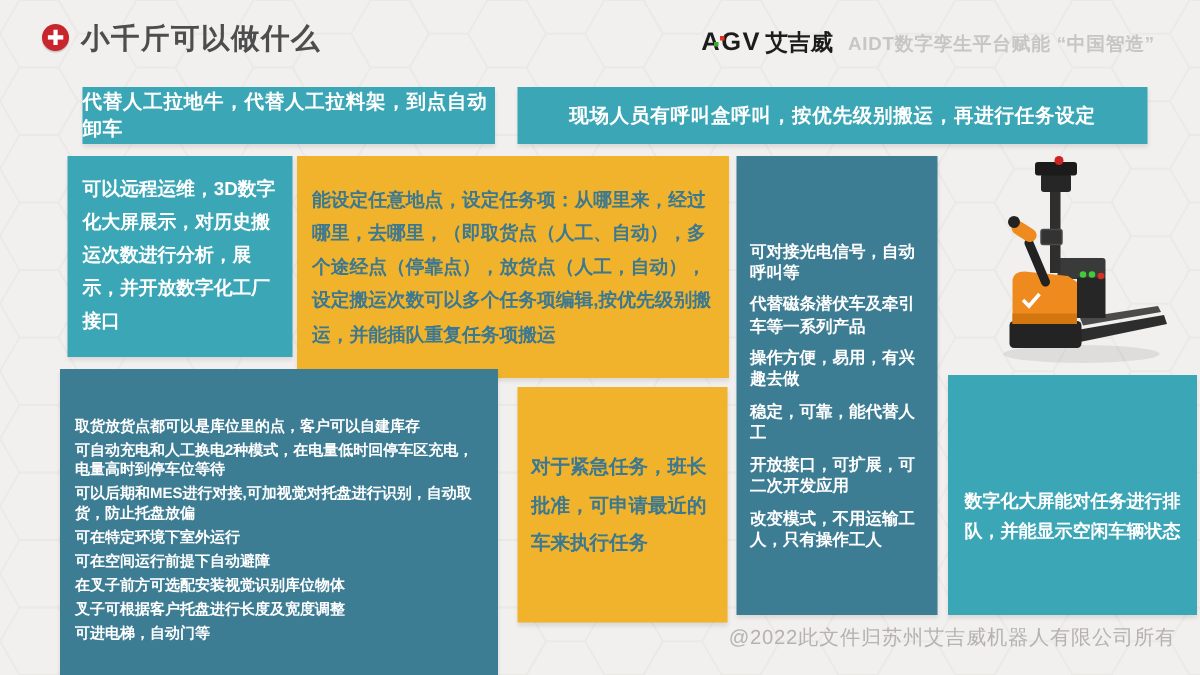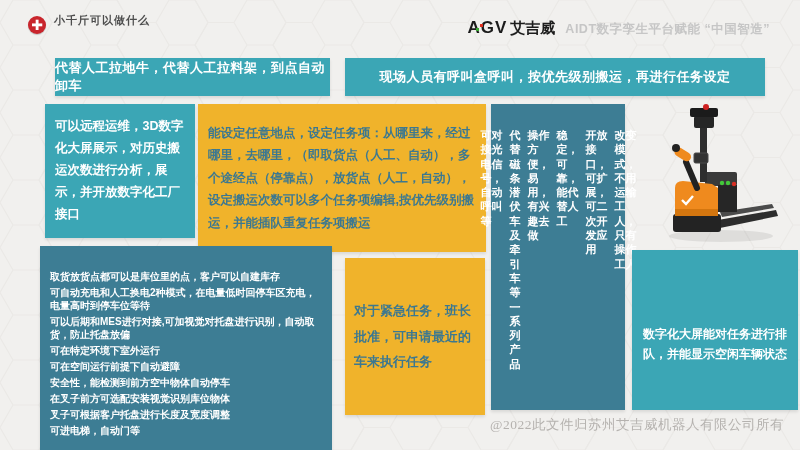--- a/index.html
+++ b/index.html
@@ -5,21 +5,21 @@
   html,body{margin:0;padding:0;}
   body{font-family:"Liberation Sans","DejaVu Sans",sans-serif;background:#d8d8d8;}
   .slide{position:relative;width:800px;height:450px;background:#f1f0ee;overflow:hidden;}
   .hexbg{position:absolute;left:0;top:0;z-index:0;}
   .layer{position:absolute;z-index:1;}
 
   
   .badge{position:absolute;left:28px;top:16px;width:18px;height:18px;border-radius:50%;
          background:#c9252c;color:#fff;font-weight:bold;font-size:14px;line-height:18px;
          text-align:center;box-shadow:0 1px 1px rgba(0,0,0,.2);}
-  .title{position:absolute;left:54px;top:13px;font-size:11px;font-weight:bold;color:#4d4d4d;letter-spacing:1px;}
+  .title{position:absolute;left:54px;top:13px;font-size:19px;font-weight:bold;color:#4d4d4d;letter-spacing:1px;}
   .logo{position:absolute;right:30px;top:18px;display:flex;align-items:baseline;white-space:nowrap;}
   .logo .agv{position:relative;font-size:17px;font-weight:800;color:#1c1c1c;letter-spacing:1px;}
   .logo .agv .sq{position:absolute;width:3px;height:3px;}
   .logo .agv .sq.g{left:8px;top:10px;background:#3aa832;}
   .logo .agv .sq.r{left:12px;top:6px;background:#e03020;}
   .logo .cn{font-size:15px;font-weight:800;color:#1c1c1c;margin-left:3px;font-family:Liberation Serif, serif;}
   .logo .tag{font-size:12.5px;font-weight:bold;color:#c6c6c6;margin-left:10px;letter-spacing:.5px;}
 
   
   .bx{position:absolute;z-index:1;box-shadow:0 2px 3px rgba(0,0,0,.10);box-sizing:border-box;justify-content:flex-end;}
@@ -28,31 +28,31 @@
   .yellow{background:#f0b32b;color:#3c7890;}
 
   .bar{display:flex;align-items:center;justify-content:center;font-weight:bold;font-size:13px;letter-spacing:.5px;}
   #bar-left{left:55px;top:58px;width:275px;height:38px;}
   #bar-right{left:345px;top:58px;width:420px;height:38px;}
 
   #box-remote{left:45px;top:104px;width:150px;height:134px;display:flex;align-items:center;
               padding:8px 10px;font-size:12.5px;font-weight:bold;line-height:1.75;}
   #box-task{left:198px;top:104px;width:288px;height:148px;display:flex;align-items:center;
             padding:6px 10px;font-size:12.5px;font-weight:bold;line-height:1.8;}
-  #box-features{left:491px;top:104px;width:134px;height:306px;display:flex;flex-direction:row;
+  #box-features{left:491px;top:104px;width:134px;height:306px;display:flex;flex-direction:column;
                 justify-content:center;gap:7px;padding:24px 8px 10px 9px;font-size:11px;font-weight:bold;line-height:1.3;}
   #box-capabilities{left:40px;top:246px;width:292px;height:214px;display:flex;flex-direction:column;
                     justify-content:center;gap:3px;padding:8px 10px;font-size:10px;font-weight:bold;line-height:1.3;}
   #box-urgent{left:345px;top:258px;width:140px;height:157px;display:flex;align-items:center;
               padding:0 9px;font-size:13px;font-weight:bold;line-height:1.95;}
   #box-dashboard{left:632px;top:250px;width:166px;height:160px;display:flex;align-items:center;
                  padding:28px 10px 0 11px;font-size:12px;font-weight:bold;line-height:1.7;}
 
   .forklift{position:absolute;left:626px;top:96px;z-index:1;}
-  .copyright{position:absolute;right:16px;top:416px;z-index:1;font-size:13.5px;color:#b5b2af;letter-spacing:.5px;font-family:Liberation Serif, serif;}
+  .copyright{position:absolute;right:16px;top:416px;z-index:1;font-size:13.5px;color:#b5b2af;letter-spacing:.5px;}
 </style>
 </head>
 <body>
 
 <div class="slide">
 
   <svg class="hexbg" width="800" height="450">
     <defs>
       <pattern id="hx" width="78" height="45" patternUnits="userSpaceOnUse">
         <g fill="none" stroke="#e7e5e2" stroke-width="1.2">
@@ -124,21 +124,20 @@
     <rect x="48" y="54" width="18" height="9" rx="4.5" transform="rotate(32 57 58)" fill="#ef8a1e"></rect>
     <circle cx="50" cy="52" r="4" fill="#222222"></circle>
   </svg>
 
   <div id="box-capabilities" class="bx steel">
     <div>取货放货点都可以是库位里的点，客户可以自建库存</div>
     <div>可自动充电和人工换电2种模式，在电量低时回停车区充电，电量高时到停车位等待</div>
     <div>可以后期和MES进行对接,可加视觉对托盘进行识别，自动取货，防止托盘放偏</div>
     <div>可在特定环境下室外运行</div>
     <div>可在空间运行前提下自动避障</div>
-    <div>安全性，能检测到前方空中物体自动停车</div>
     <div>在叉子前方可选配安装视觉识别库位物体</div>
     <div>叉子可根据客户托盘进行长度及宽度调整</div>
     <div>可进电梯，自动门等</div>
   </div>
 
   <div id="box-urgent" class="bx yellow">
     <div>对于紧急任务，班长批准，可申请最近的车来执行任务</div>
   </div>
 
   <div id="box-dashboard" class="bx teal">

